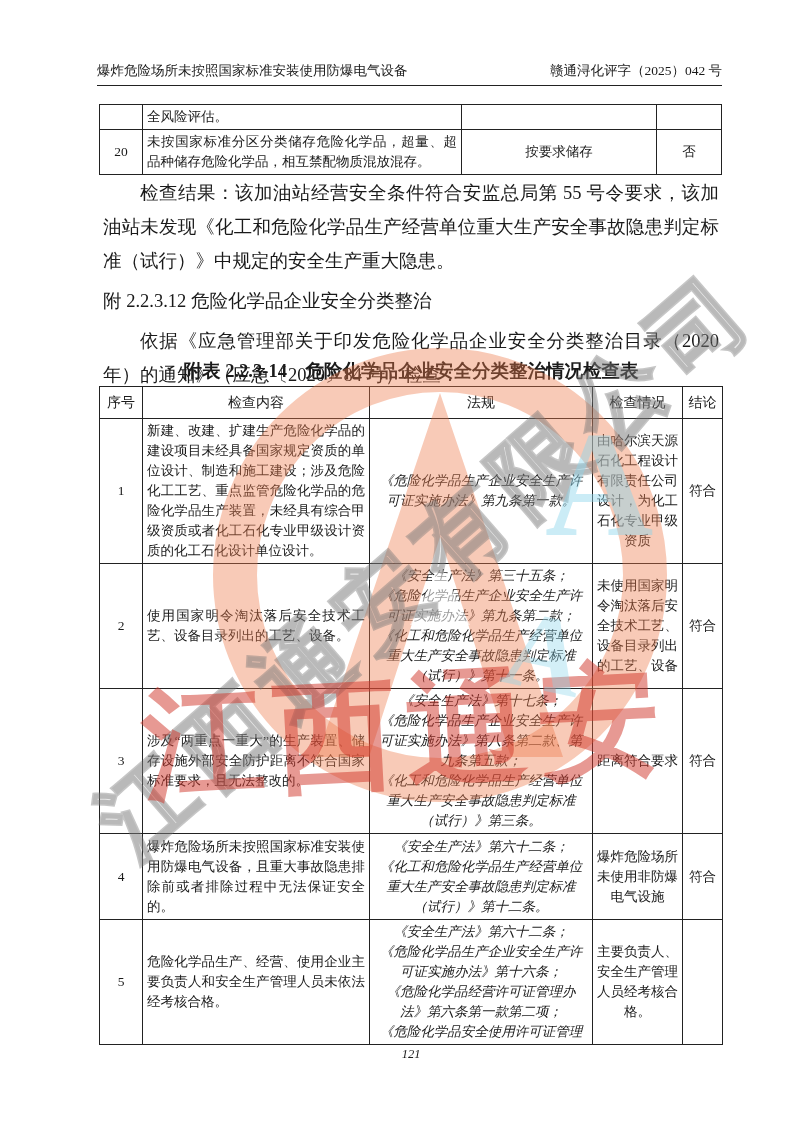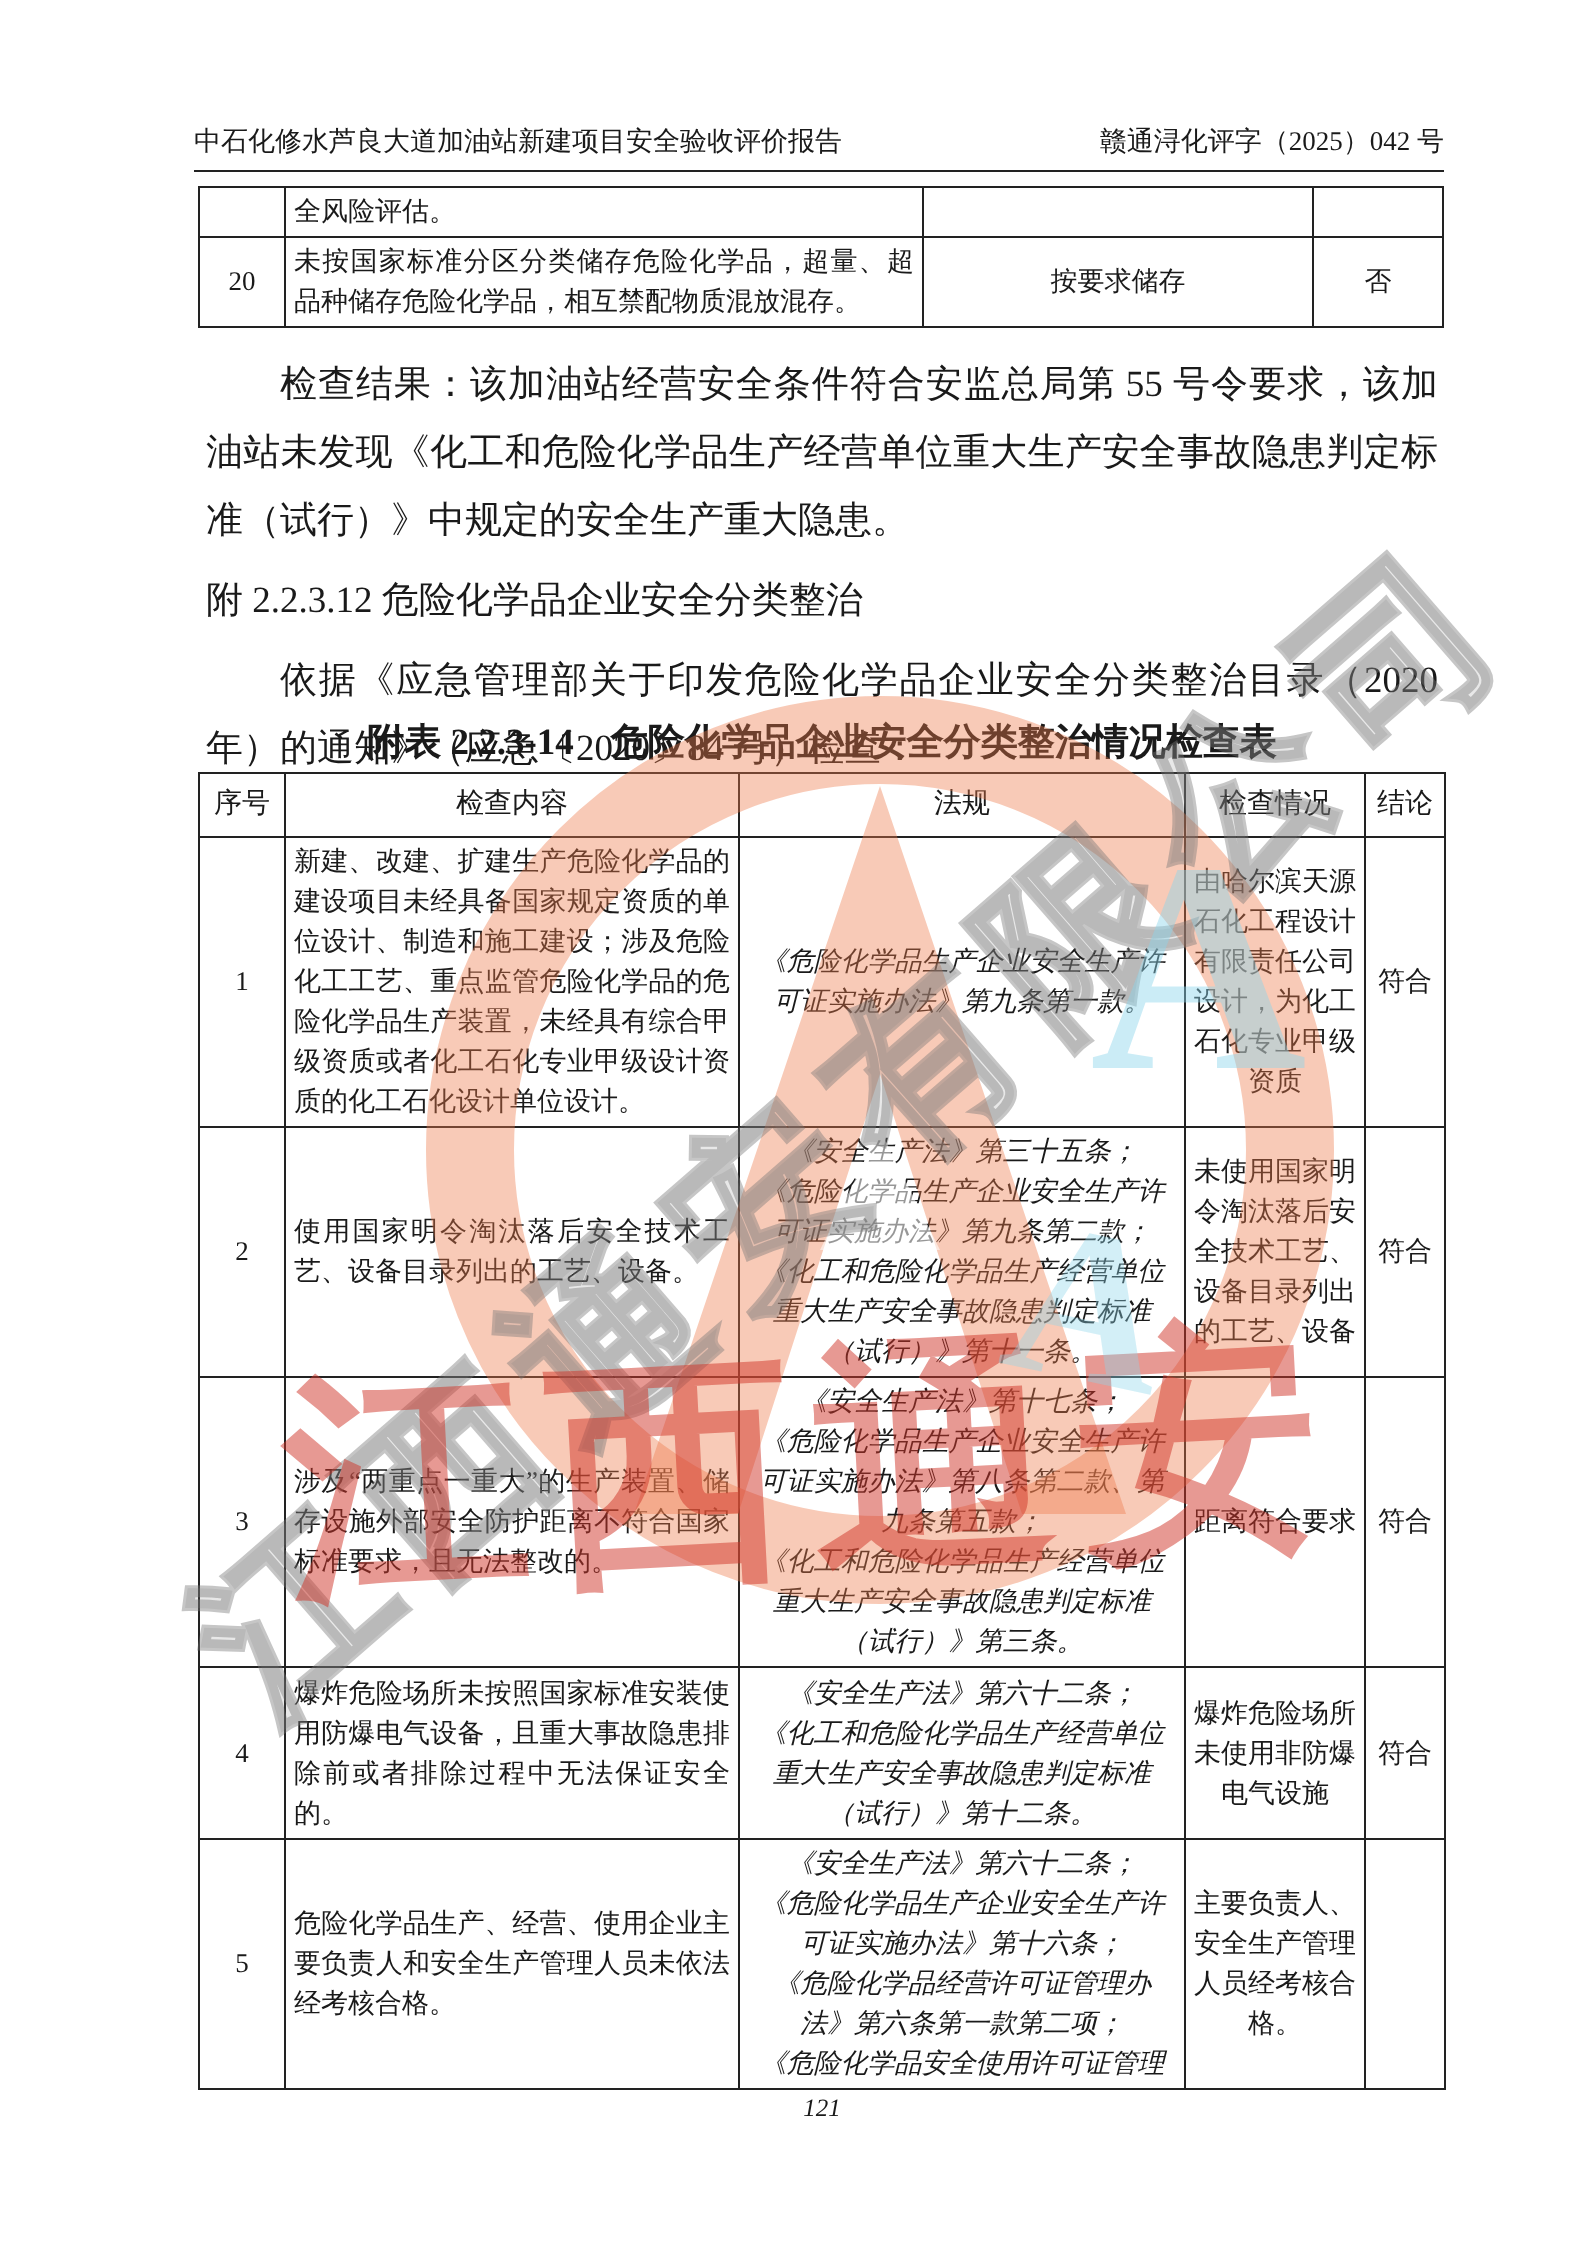--- a/index.html
+++ b/index.html
@@ -22,21 +22,21 @@
   table { border-collapse:collapse; table-layout:fixed; }
   td {
     border:1.5px solid #222; vertical-align:middle;
     font-size:13.5px; line-height:20px; padding:2px 4px;
     overflow:hidden; word-break:break-all;
   }
   .c { text-align:center; }
   .j { text-align:justify; }
   .pre { white-space:pre-line;font-style:italic; }
 
-  .top-table { position:absolute; left:99px; top:93px; width:622px; }
+  .top-table { position:absolute; left:99px; top:104px; width:622px; }
   .top-table td.seq { width:43px; }
   .top-table td.cnt { width:319px; }
   .top-table td.sit { width:195px; }
   .top-table td.con { width:65px; }
 
   
   .bodytext {
     position:absolute; left:97px; top:170px; width:628px;
     font-size:18.5px; line-height:34px; text-align:justify;
   }
@@ -86,21 +86,21 @@
     left:505px; top:590px; font-size:110px; font-weight:bold;
     color:rgba(140,213,235,0.38); transform:rotate(12deg);
   }
 </style>
 </head>
 <body>
 
 <div class="page">
 
   <div class="hdr">
-    <span>中石化修水芦良大道加油站新建项目安全验收评价报告</span>
+    <span>爆炸危险场所未按照国家标准安装使用防爆电气设备</span>
     <span>赣通浔化评字（2025）042 号</span>
   </div>
 
   <table class="top-table">
     <tbody>
         <tr>
       <td class="seq c"></td>
       <td class="cnt j">全风险评估。</td>
       <td class="sit c"></td>
       <td class="con c"></td>

